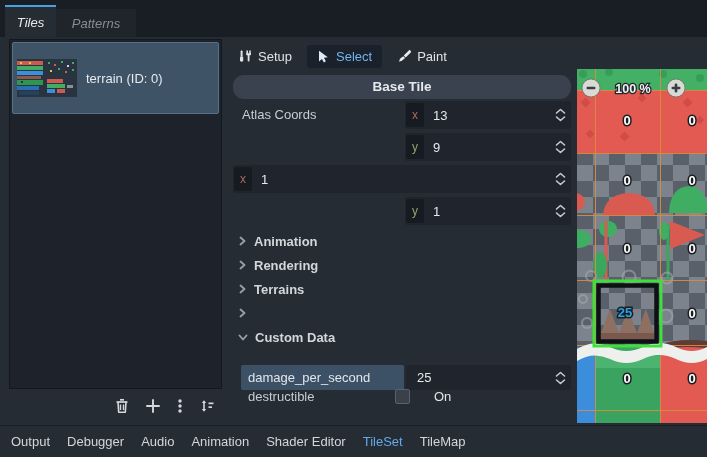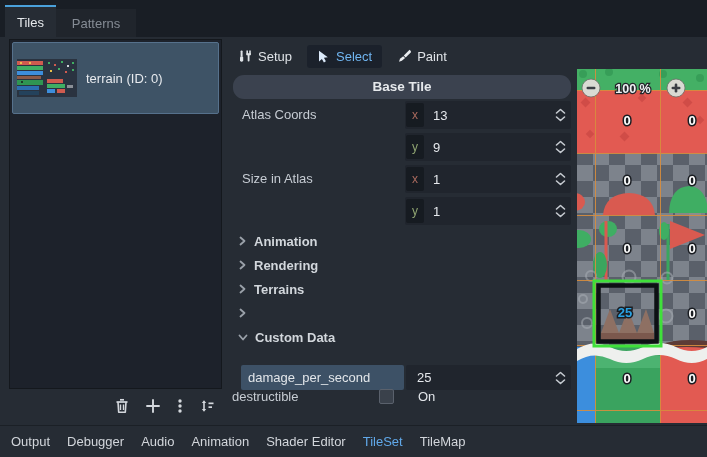--- a/index.html
+++ b/index.html
@@ -3,21 +3,21 @@
 <meta charset="utf-8">
 <style>
   * { margin:0; padding:0; box-sizing:border-box; }
   html,body { background:#14171c; }
   #app {
     position:relative; width:707px; height:457px; overflow:hidden;
     background:#262c34; font-family:"Liberation Sans", sans-serif;
     color:#e2e5e9; font-size:13px; cursor:default;
   }
   
-  .tabbar { position:absolute; left:0; top:0; width:707px; height:37px; background:#191e25; }
+  .tabbar { position:absolute; left:0; top:0; width:707px; height:37px; background:#191e25;font-style:italic; }
   .tab { position:absolute; display:flex; align-items:center; justify-content:center; }
   .tab-active { left:5px; top:5px; width:51px; height:32px; background:#262c34;
                 border-top:2px solid #4aa1db; color:#e6e9ec; }
   .tab-inactive { left:56px; top:9px; width:80px; height:28px; background:#20252c; color:#858c95; }
   
   .listbox { position:absolute; left:9px; top:39px; width:213px; height:350px;
              background:#1d222b; border:1px solid #14181d; }
   .list-item { position:absolute; left:2px; top:2px; width:207px; height:72px;
                background:#3e5366; border:1px solid #56718c; border-radius:2px;
                display:flex; align-items:center; padding-left:4px; }
@@ -45,21 +45,21 @@
   .spinner { margin-right:5px; }
   .sections { position:absolute; left:233px; top:229px; width:338px; }
   .section-row { height:24px; display:flex; align-items:center; gap:7px; padding-left:5px; }
   .section-label { font-weight:bold; color:#d2d7dc; }
   .damage-row { position:absolute; left:233px; top:364px; width:338px; height:27px; display:flex; align-items:center; }
   .damage-chip { margin-left:8px; width:163px; height:25px; background:#3d5166; border-radius:2px;
                  line-height:25px; padding-left:7px; color:#e2e6ea; }
   .damage-field { flex:1; height:25px; margin-left:2px; background:#20252d; border-radius:2px;
                   display:flex; align-items:center; }
   .damage-num { flex:1; padding-left:11px; color:#e5e8ec; }
-  .destruct-row { position:absolute; left:217px; top:381px; width:338px; height:30px; display:flex; align-items:center; }
+  .destruct-row { position:absolute; left:233px; top:381px; width:338px; height:30px; display:flex; align-items:center; }
   .destruct-label { width:162px; padding-left:15px; color:#c6ccd3; }
   .checkbox { width:15px; height:15px; background:#3a414b; border:1px solid #5a616c; border-radius:2px; }
   .on-label { margin-left:24px; color:#e2e6ea; }
   
   .atlas { position:absolute; left:577px; top:69px; width:130px; height:354px; overflow:hidden; }
   .atlas svg text { font-family:"Liberation Sans", sans-serif; }
   
   .bottombar { position:absolute; left:0; top:425px; width:707px; height:32px;
                background:#262c34; border-top:1px solid #1b2026; display:flex; align-items:center;
                padding-left:11px; gap:17px; color:#d2d6db; }
@@ -182,21 +182,20 @@
       <div class="prop-field">
         <div class="axis-badge axis-y">y</div>
         <div class="field-num">9</div>
         <svg class="spinner" width="11" height="14" viewBox="0 0 11 14">
           <polyline points="1.5,5 5.5,1.5 9.5,5" stroke="#c6cbd1" stroke-width="1.6" fill="none" stroke-linecap="round" stroke-linejoin="round"></polyline>
           <polyline points="1.5,9 5.5,12.5 9.5,9" stroke="#c6cbd1" stroke-width="1.6" fill="none" stroke-linecap="round" stroke-linejoin="round"></polyline>
         </svg>
       </div>
     </div>
     <div class="prop-row">
-      <div class="prop-label">Size in Atlas</div>
       <div class="prop-field">
         <div class="axis-badge axis-x">x</div>
         <div class="field-num">1</div>
         <svg class="spinner" width="11" height="14" viewBox="0 0 11 14">
           <polyline points="1.5,5 5.5,1.5 9.5,5" stroke="#c6cbd1" stroke-width="1.6" fill="none" stroke-linecap="round" stroke-linejoin="round"></polyline>
           <polyline points="1.5,9 5.5,12.5 9.5,9" stroke="#c6cbd1" stroke-width="1.6" fill="none" stroke-linecap="round" stroke-linejoin="round"></polyline>
         </svg>
       </div>
     </div>
     <div class="prop-row">

